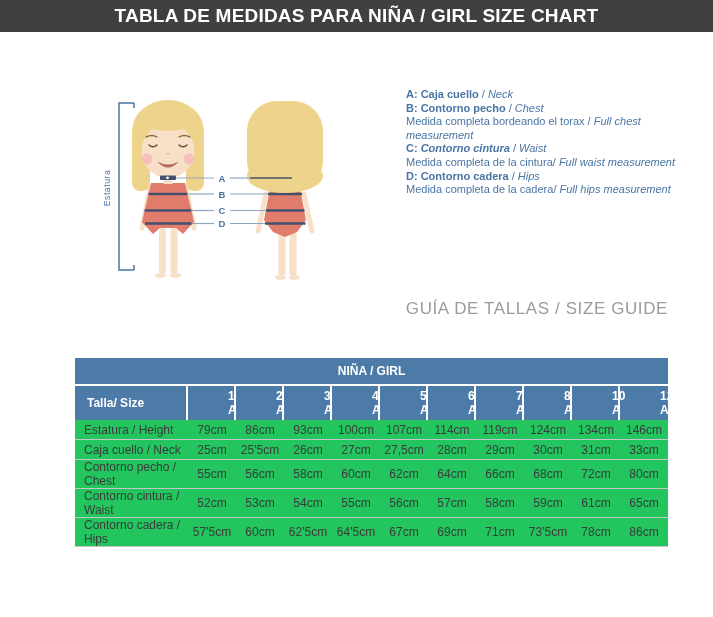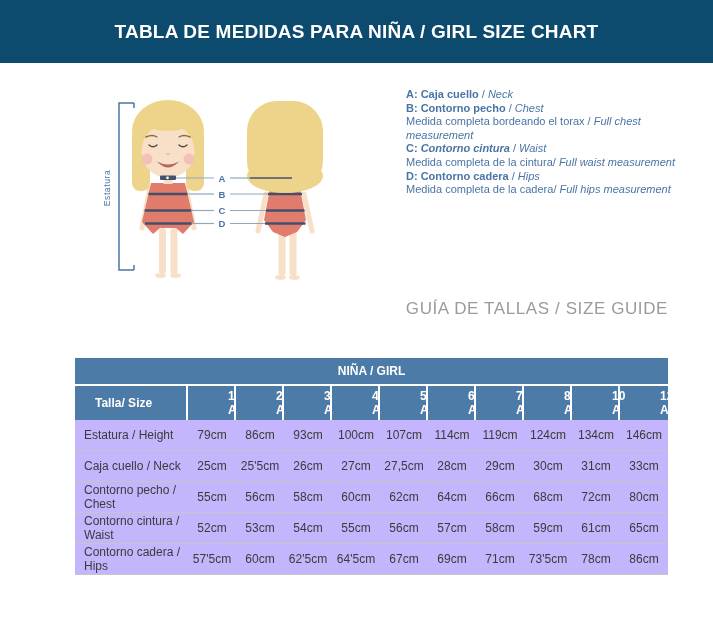--- a/index.html
+++ b/index.html
@@ -3,22 +3,22 @@
 <meta charset="utf-8">
 <style>
   * { margin:0; padding:0; box-sizing:border-box; }
   html,body { background:#ffffff; }
   body {
     width:713px; height:617px; position:relative; overflow:hidden;
     font-family:"Liberation Sans", sans-serif;
   }
   
   .title-bar {
-    position:absolute; left:0; top:0; width:713px; height:63px;
-    background:#0c4a6e; color:#ffffff;
+    position:absolute; left:0; top:0; width:713px; height:32px;
+    background:#404040; color:#ffffff;
     display:flex; align-items:center; justify-content:center;
     font-size:19px; font-weight:bold; letter-spacing:0.2px;text-align:center;
   }
   
   .diagram { position:absolute; left:95px; top:93px; width:310px; height:200px; }
   
   .legend {
     position:absolute; left:406px; top:88px; width:300px;
     color:#4a74a4; font-size:11px; line-height:13.6px;
   }
@@ -38,24 +38,24 @@
     width:593px; font-size:12px;
   }
   table.size-table col.c-first { width:113px; }
   table.size-table col.c-size  { width:48px; }
   .size-table th {
     background:#4d7ba7; color:#ffffff; font-weight:bold; text-align:center;
   }
   .size-table tr.group-row th { height:28px; border-bottom:2px solid #ffffff; }
   .size-table tr.sizes-row th { height:34px; border-right:2px solid #ffffff;padding-left:40px; }
   .size-table tr.sizes-row th:last-child { border-right:none; }
-  .size-table tr.sizes-row th.corner { text-align:left; padding-left:20px; }
+  .size-table tr.sizes-row th.corner { text-align:left; padding-left:12px; }
   .size-table td {
-    height:31px; text-align:center; color:#3b3b3b;
-    border-bottom:1px solid #c6c6c6; background:#c4b5fd;
+    height:20px; text-align:center; color:#3b3b3b;
+    border-bottom:1px solid #c6c6c6; background:#22c55e;
   }
   .size-table td.rowlabel { text-align:left; padding-left:9px; }
 </style>
 </head>
 <body>
 
 <div class="title-bar">
   <span>TABLA DE MEDIDAS PARA NIÑA / GIRL SIZE CHART</span>
 </div>
 

